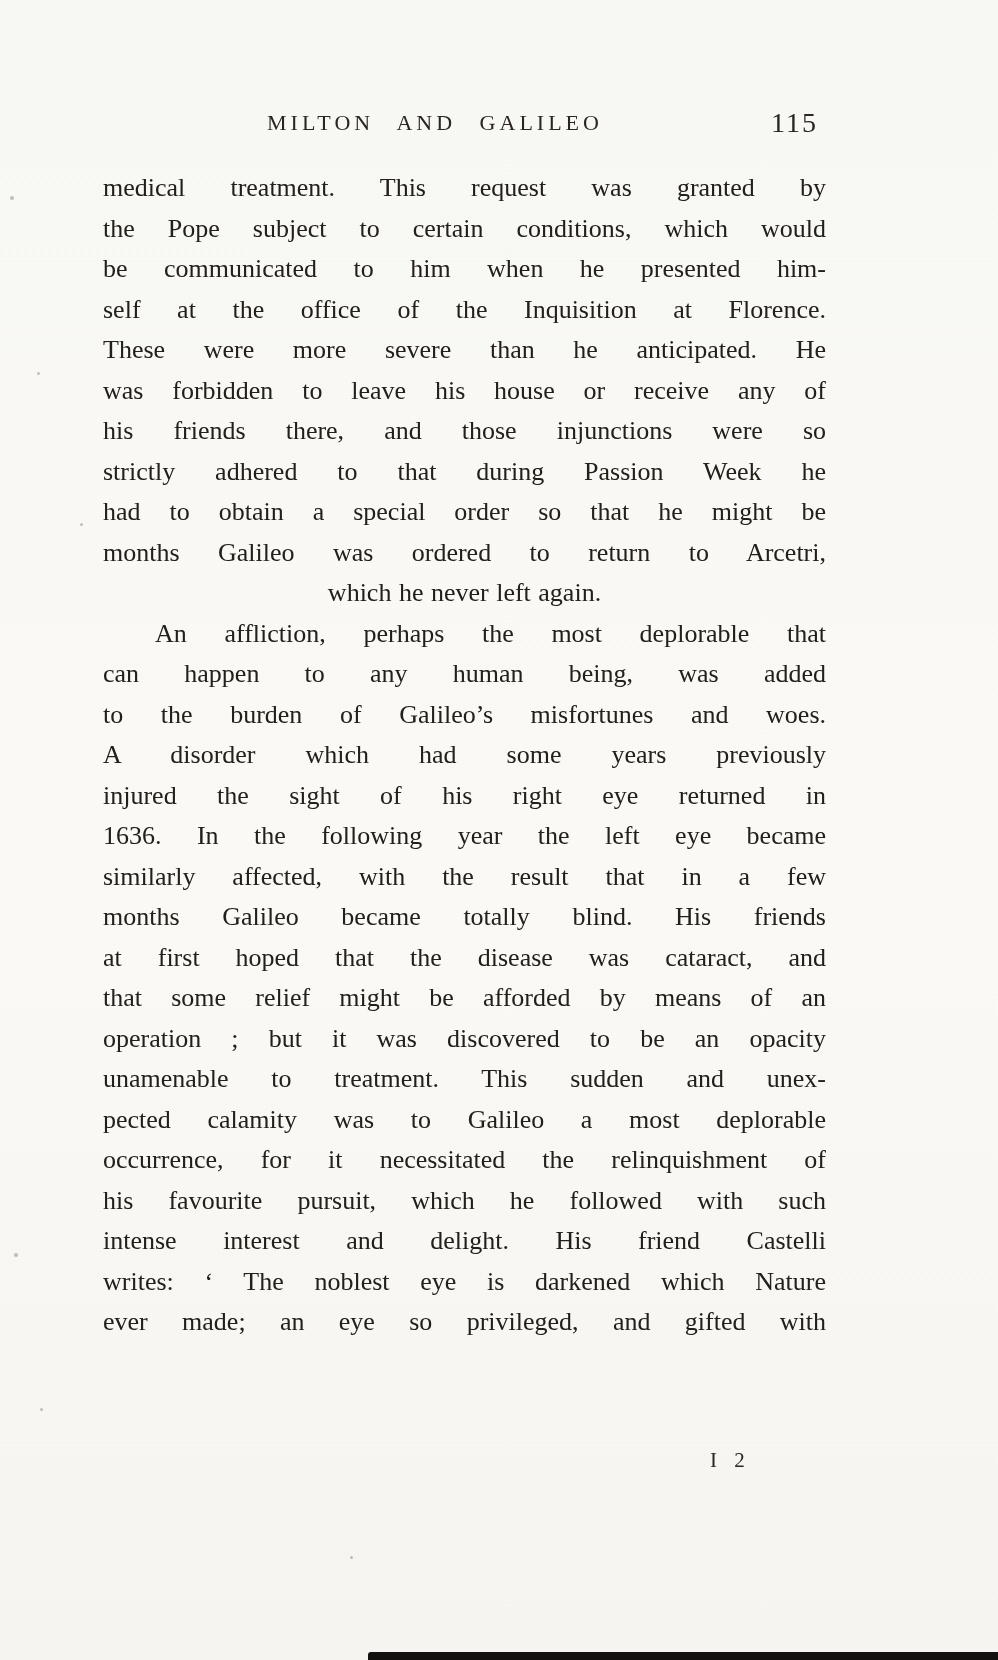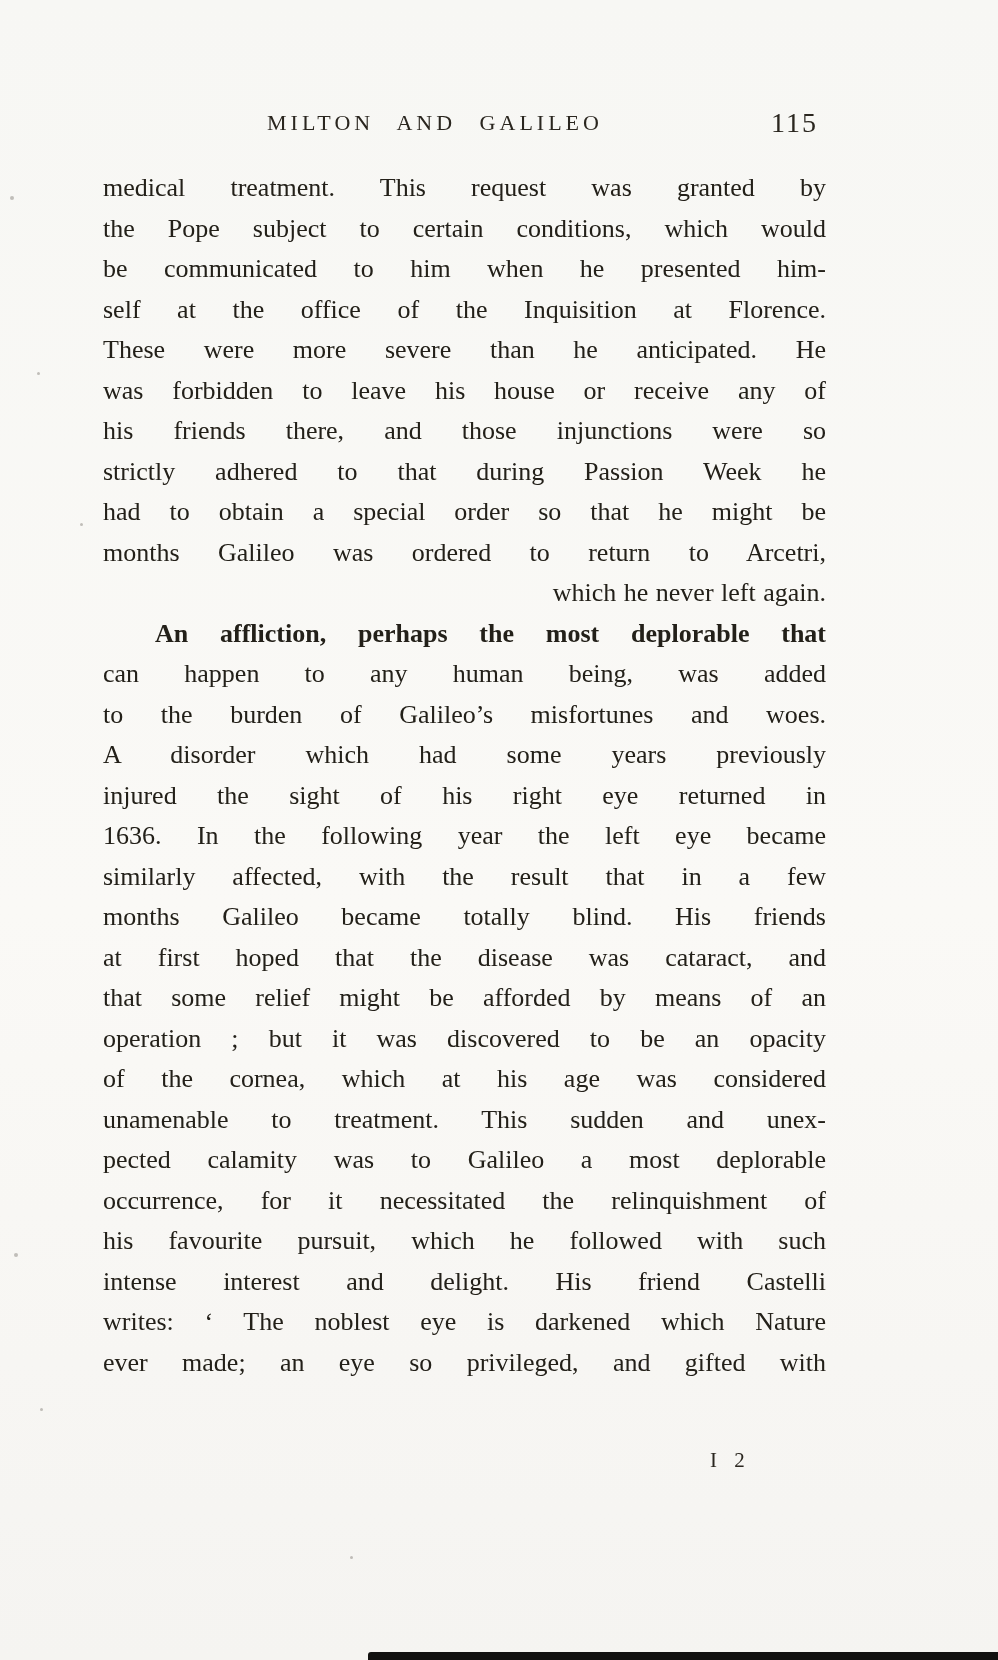--- a/index.html
+++ b/index.html
@@ -57,24 +57,24 @@
     text-align: justify;
     overflow: hidden;
     word-spacing: 1px;
   }
   .line::after {
     content: "";
     display: inline-block;
     width: 100%;
   }
   .line.last {
-    text-align: right;
+    text-align: center;
   }
   .line.last::after { content: none; }
-  .line.indent { text-indent: 52px; font-weight: bold; }
+  .line.indent { text-indent: 52px; }
   .signature-mark {
     position: absolute;
     top: 1448px;
     left: 710px;
     font-size: 21px;
     letter-spacing: 6px;
     color: #2a261f;
   }
   .scan-strip {
     position: absolute;
@@ -127,21 +127,20 @@
         <div class="line">can happen to any human being, was added</div>
         <div class="line">to the burden of Galileo’s misfortunes and woes.</div>
         <div class="line">A disorder which had some years previously</div>
         <div class="line">injured the sight of his right eye returned in</div>
         <div class="line">1636.  In the following year the left eye became</div>
         <div class="line">similarly affected, with the result that in a few</div>
         <div class="line">months Galileo became totally blind.  His friends</div>
         <div class="line">at first hoped that the disease was cataract, and</div>
         <div class="line">that some relief might be afforded by means of an</div>
         <div class="line">operation ; but it was discovered to be an opacity</div>
-        <div class="line">of the cornea, which at his age was considered</div>
         <div class="line">unamenable to treatment.  This sudden and unex-</div>
         <div class="line">pected calamity was to Galileo a most deplorable</div>
         <div class="line">occurrence, for it necessitated the relinquishment of</div>
         <div class="line">his favourite pursuit, which he followed with such</div>
         <div class="line">intense interest and delight.  His friend Castelli</div>
         <div class="line">writes: ‘ The noblest eye is darkened which Nature</div>
         <div class="line">ever made; an eye so privileged, and gifted with</div>
       </div>
     </div>
 

